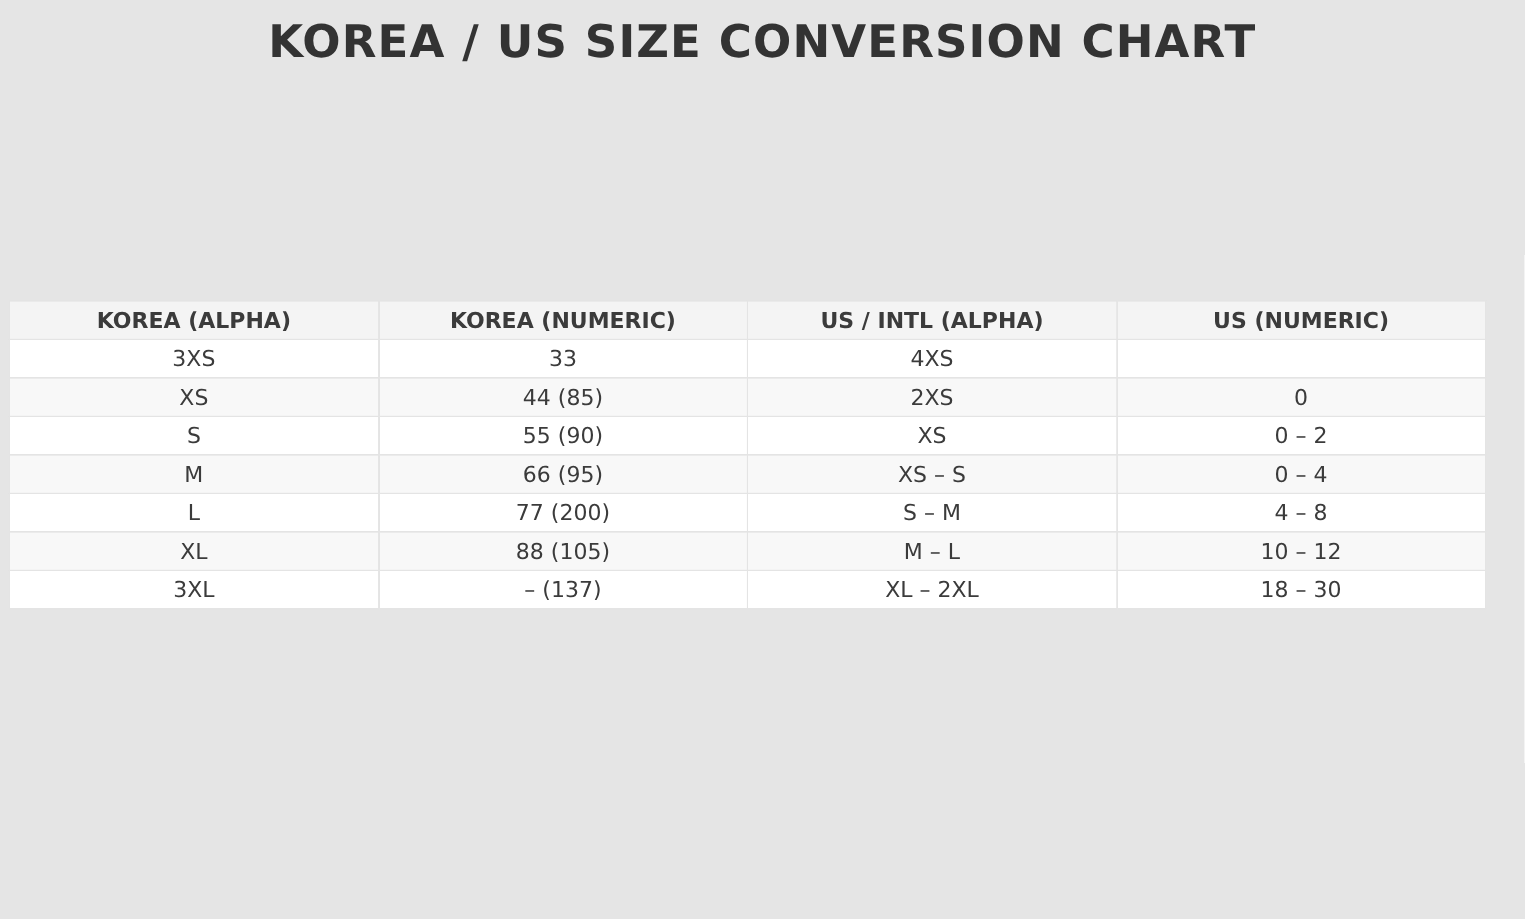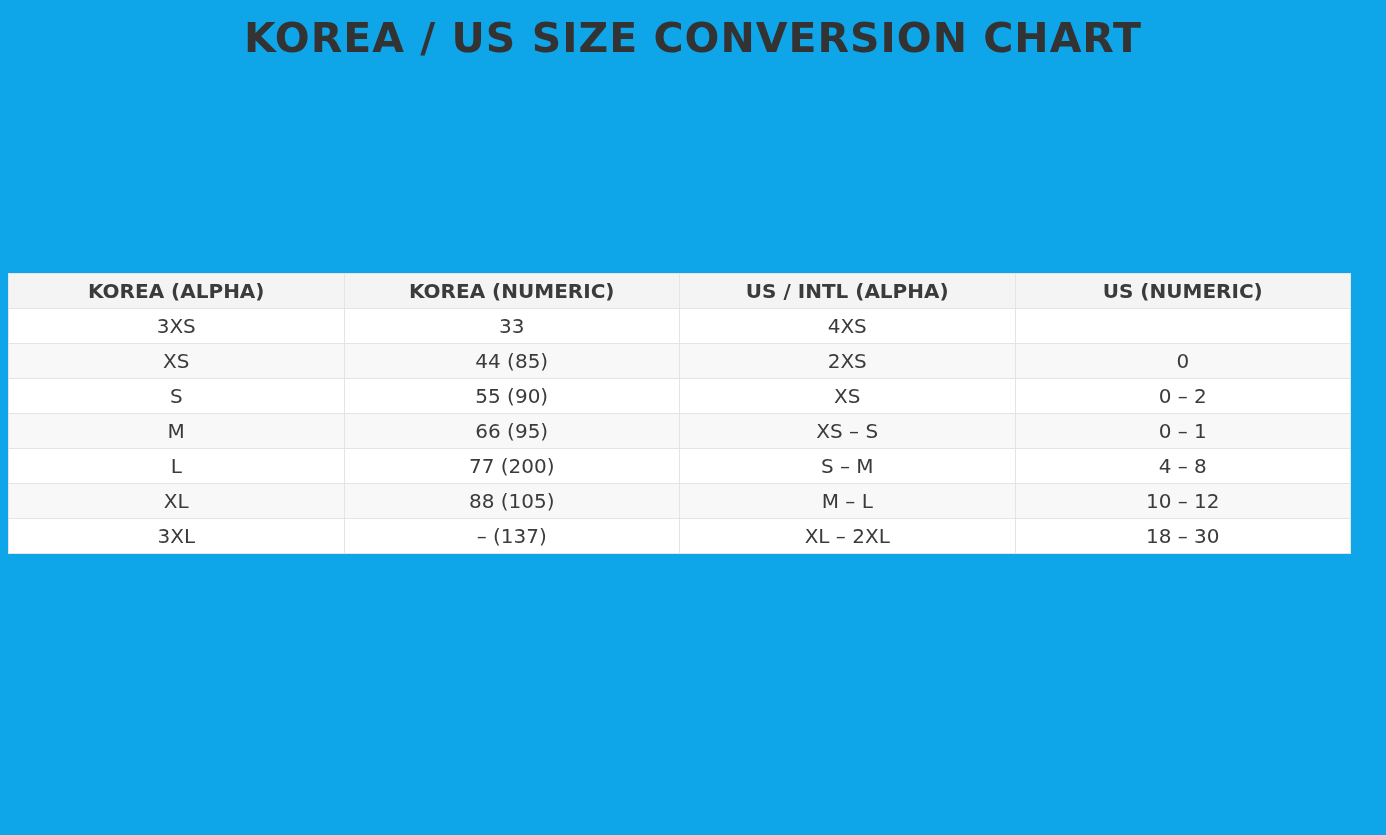--- a/index.html
+++ b/index.html
@@ -3,21 +3,21 @@
 <meta charset="utf-8">
 <style>
   * { margin: 0; padding: 0; box-sizing: border-box; }
   html, body {
     width: 1386px;
     height: 835px;
     background: #ffffff;
     overflow: hidden;
     font-family: "DejaVu Sans", "Liberation Sans", sans-serif;
   }
-  .page { position: relative; width: 1386px; height: 835px; background: #0ea5e9; }
+  .page { position: relative; width: 1386px; height: 835px; background: #e5e5e5; }
 
   h1.page-title {
     position: absolute;
     top: 14px;
     left: 0;
     width: 100%;
     text-align: center;
     font-size: 41px;
     font-weight: bold;
     letter-spacing: 1px;
@@ -94,21 +94,21 @@
           <tr>
             <td>S</td>
             <td>55 (90)</td>
             <td>XS</td>
             <td>0 – 2</td>
           </tr>
           <tr>
             <td>M</td>
             <td>66 (95)</td>
             <td>XS – S</td>
-            <td>0 – 1</td>
+            <td>0 – 4</td>
           </tr>
           <tr>
             <td>L</td>
             <td>77 (200)</td>
             <td>S – M</td>
             <td>4 – 8</td>
           </tr>
           <tr>
             <td>XL</td>
             <td>88 (105)</td>

